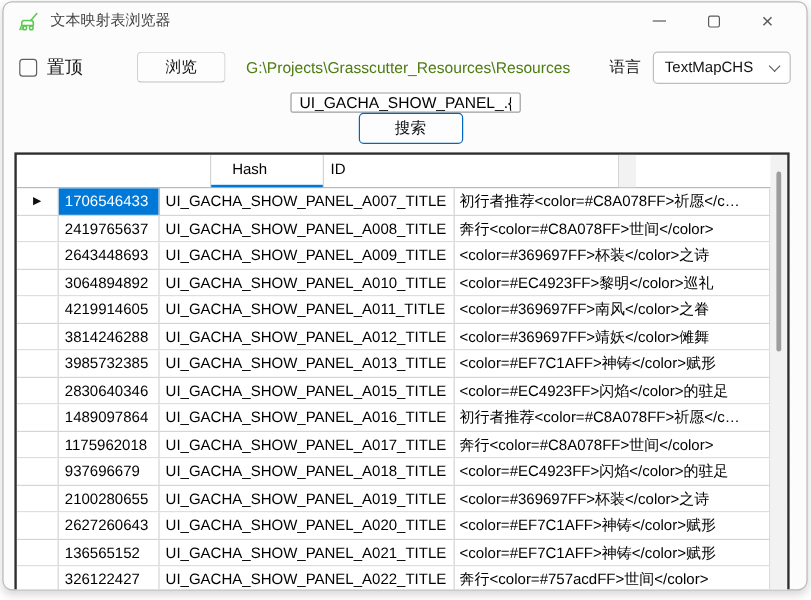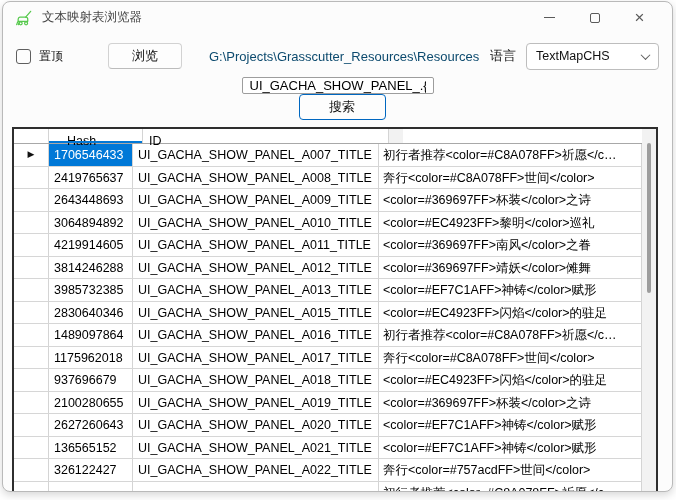--- a/index.html
+++ b/index.html
@@ -25,42 +25,42 @@
   .title { margin-left: 8px; font-size: 12.5px; color: #454545; }
   .winbtns { margin-left: auto; display: flex; align-items: center; height: 100%; margin-right: 10px; }
   .wbtn { width: 45px; height: 100%; display: flex; align-items: center; justify-content: center; color: #5a5a5a; cursor: default; }
   .min-glyph { display: inline-block; width: 11px; border-top: 1.2px solid #5a5a5a; }
   .max-glyph { display: inline-block; width: 10px; height: 10px; border: 1.2px solid #5a5a5a; border-radius: 2px; }
   .close-glyph { font-size: 17px; line-height: 1; color: #5a5a5a; }
   
   .toolbar { margin-top: 9px; height: 28px; display: flex; align-items: center; padding: 0 13px; }
   .chk-wrap { display: flex; align-items: center; }
   .chk-box { width: 15px; height: 15px; border: 1px solid #5f5f5f; border-radius: 3px; background: #fdfdfd; }
-  .chk-label { margin-left: 8px; font-size: 12px; color: #111; }
+  .chk-label { margin-left: 8px; font-size: 15px; color: #111; }
   .browse-btn { margin-left: 45px; width: 74px; height: 26px; background: #fdfdfd;
     border: 1px solid #d2d2d2; border-bottom-color: #bcbcbc; border-radius: 4px;
     font-size: 13px; color: #111; text-align: center; line-height: 24px; }
-  .path-text { margin-left: 27px; font-size: 13px; color: #0c4a6e; white-space: nowrap; }
+  .path-text { margin-left: 17px; font-size: 13px; color: #4d7c0f; white-space: nowrap; }
   .lang-label { margin-left: auto; font-size: 13px; color: #111; }
-  .lang-select { margin-left: 10px; width: 133px; height: 27px; background: #fff;
+  .lang-select { margin-left: 10px; width: 115px; height: 27px; background: #fff;
     border: 1px solid #bdbdbd; border-radius: 4px; display: flex; align-items: center;
     padding: 0 9px; font-size: 12.5px; color: #111; }
   .chevron { margin-left: auto; width: 7px; height: 7px; border-right: 1.4px solid #5d5d5d;
     border-bottom: 1.4px solid #5d5d5d; transform: rotate(45deg) translate(-1px,-1px); }
   
   .searchrow { margin-top: 7px; display: flex; align-items: center; padding: 0 10px; flex-direction: column; }
   .search-input { flex: 1; height: 24px; border: 1px solid #9d9d9d; border-radius: 2px;
     background: #fff; font-family: inherit; font-size: 13px; padding: 0 7px; color: #000; outline: none; }
   .search-btn { margin-left: 9px; width: 87px; height: 26px; background: #fdfdfd;
     border: 1.6px solid #0067c0; border-radius: 4px; font-size: 13px; color: #0d0d0d;
     text-align: center; line-height: 23px; }
   
   .tbl { position: relative; margin: 7px 0 0 9px; width: 646px; height: 378px;
     border: 2px solid #2e2e2e; background: #fff; overflow: hidden; }
-  .thead { display: flex; height: 15px; background: #fff; border-bottom: 1px solid #a8a8a8; }
+  .thead { display: flex; height: 28px; background: #fff; border-bottom: 1px solid #a8a8a8; justify-content: center; }
   .hcell { font-size: 12.5px; color: #000; line-height: 24px; position: relative; }
   .corner { width: 35px; border-right: 1px solid #d4d4d4; }
   .h-hash { width: 94px; border-right: 1px solid #d4d4d4; padding-left: 18px; }
   .h-id { width: 246px; border-right: 1px solid #d4d4d4; padding-left: 6px; }
   .h-text { flex: 1; border-right: 1px solid #d4d4d4; padding-left: 4px; }
   .h-scrollpad { width: 14px; background: #f2f2f2; }
   .hcell.current-col::after { content:""; position: absolute; left: 0; right: 0; bottom: 0; height: 2px; background: #0078d7; }
   .tbody { }
   .trow { display: flex; height: 22.5px; border-bottom: 1px solid #d6d6d6; background: #fff; }
   .cell { font-size: 12.5px; color: #000; line-height: 22.5px; white-space: nowrap; overflow: hidden; }

